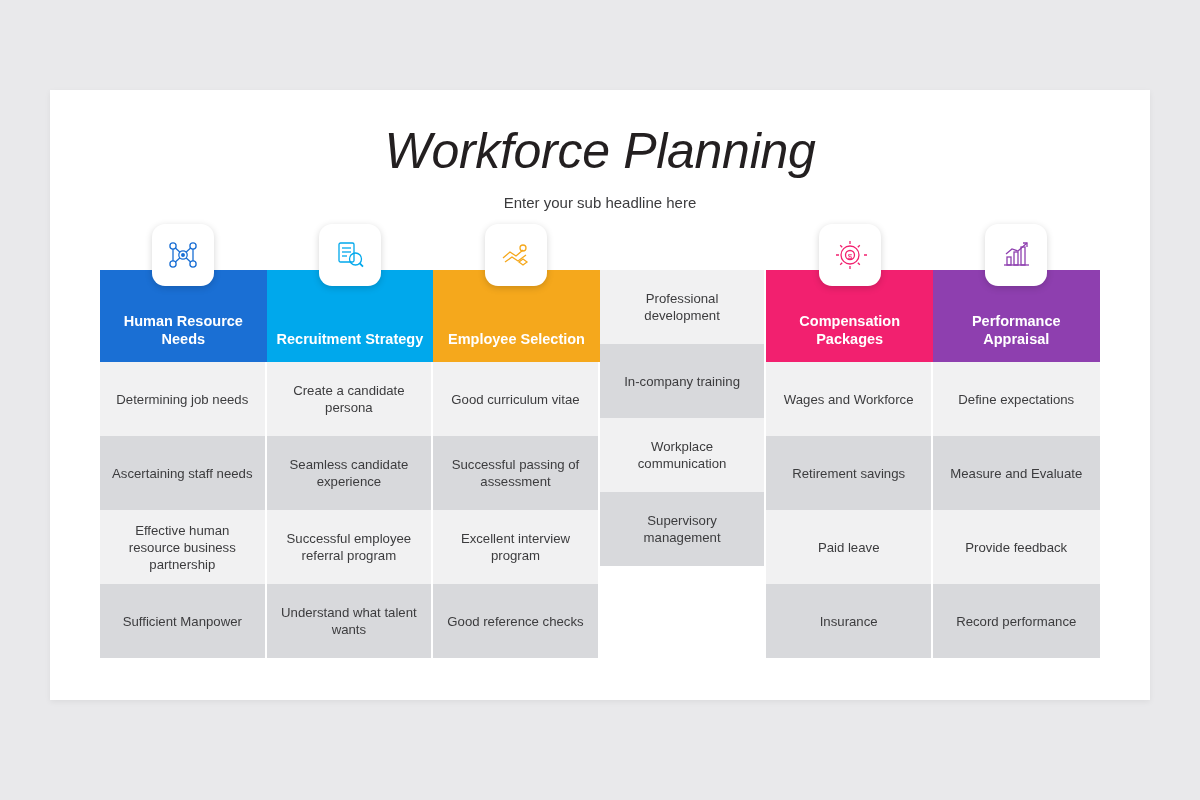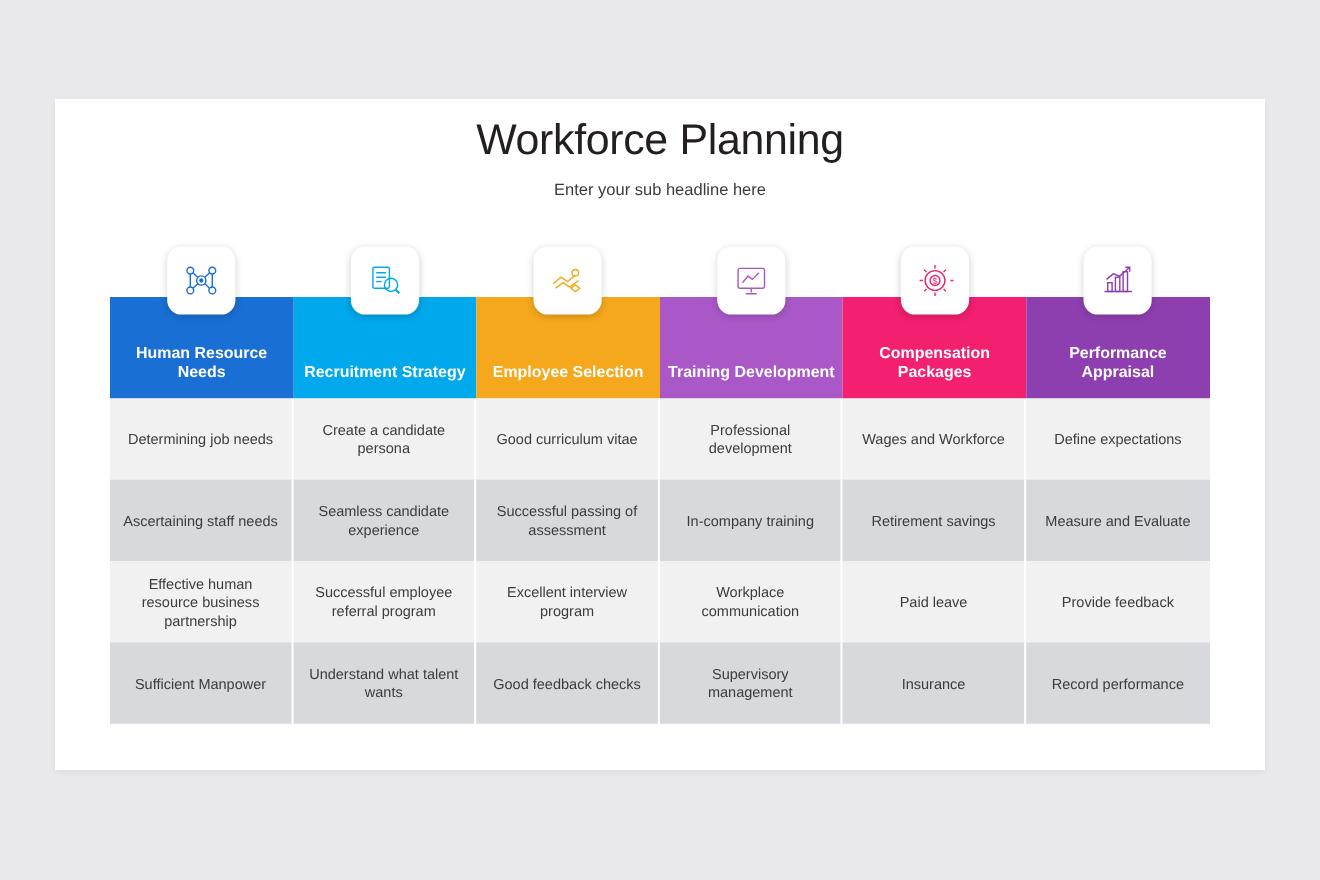--- a/index.html
+++ b/index.html
@@ -17,26 +17,27 @@
     left: 50px;
     top: 90px;
     width: 1100px;
     height: 610px;
     background: #ffffff;
     box-shadow: 0 2px 6px rgba(0,0,0,0.06);
   }
 
   .title {
     text-align: center;
-    font-size: 39px;
+    font-size: 50px;
     color: #231f20;
     font-weight: normal;
     margin: 0;
-    padding-top: 16px;
+    padding-top: 32px;
     letter-spacing: -0.3px;
+    font-style: italic;
   }
 
   .subtitle {
     text-align: center;
     font-size: 15px;
     color: #3b3b3d;
     margin: 0;
     padding-top: 14px;
   }
 
@@ -176,35 +177,24 @@
             <circle cx="24" cy="10" r="3"></circle>
             <path d="M6 24 L13 19 L19 23 L27 17"></path>
             <path d="M20 24 l4 3 l4 -3 l-4 -3 z"></path>
           </svg>
         </div>
         <div class="col-head-label">Employee Selection</div>
       </div>
       <div class="cell row-a">Good curriculum vitae</div>
       <div class="cell row-b">Successful passing of assessment</div>
       <div class="cell row-a">Excellent interview program</div>
-      <div class="cell row-b">Good feedback checks</div>
-    </div>
-
-    <div class="column">
-      <div class="col-head" style="background:#aa58c8">
-        <div class="icon-badge">
-          <svg width="34" height="34" viewBox="0 0 34 34" fill="none" stroke="#aa58c8" stroke-width="1.3">
-            <rect x="5" y="6" width="24" height="18" rx="1.5"></rect>
-            <polyline points="9,19 14,13 18,16 24,10"></polyline>
-            <line x1="17" y1="24" x2="17" y2="28"></line>
-            <line x1="12" y1="29" x2="22" y2="29"></line>
-          </svg>
-        </div>
-        <div class="col-head-label">Training Development</div>
-      </div>
+      <div class="cell row-b">Good reference checks</div>
+    </div>
+
+    <div class="column">
       <div class="cell row-a">Professional development</div>
       <div class="cell row-b">In-company training</div>
       <div class="cell row-a">Workplace communication</div>
       <div class="cell row-b">Supervisory management</div>
     </div>
 
     <div class="column">
       <div class="col-head" style="background:#f2206f">
         <div class="icon-badge">
           <svg width="34" height="34" viewBox="0 0 34 34" fill="none" stroke="#f2206f" stroke-width="1.3">

